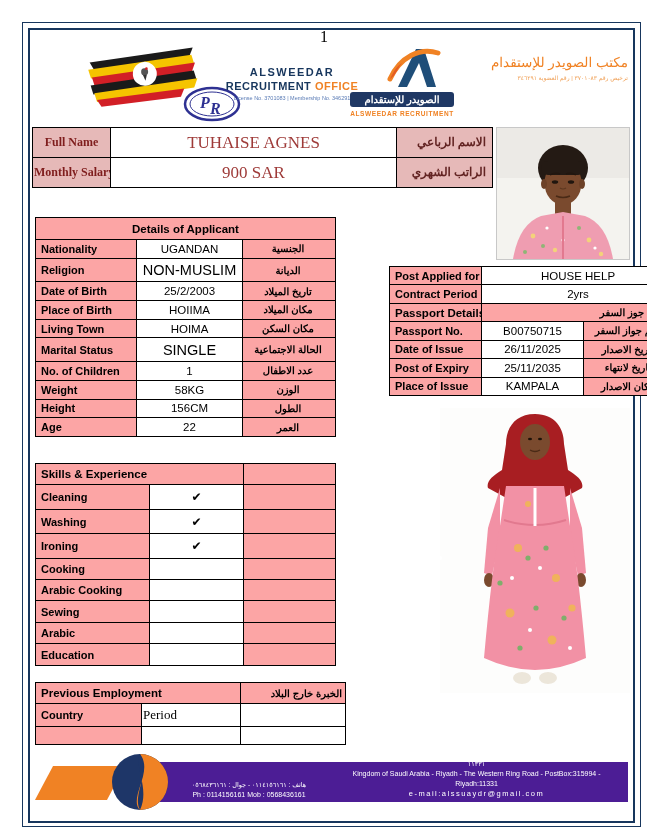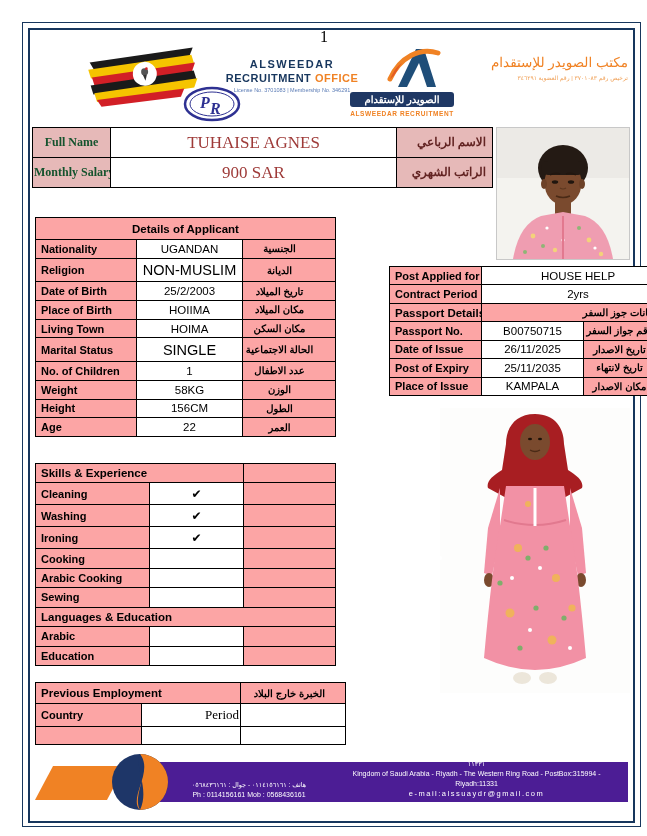--- a/index.html
+++ b/index.html
@@ -6,50 +6,50 @@
   .page{position:relative;width:647px;height:836px;background:#fff;overflow:hidden;
         font-family:"Liberation Sans",sans-serif;color:#000;}
   .border-outer{position:absolute;left:22px;top:22px;width:617px;height:803px;
         border:1px solid #17365d;}
   .border-inner{position:absolute;left:28px;top:28px;width:603px;height:791px;
         border:2px solid #17365d;}
   .abs{position:absolute;}
   
   .page-num{font-family:"Liberation Serif",serif;font-size:16px;}
   .office-block{text-align:center;line-height:1.25;}
-  .office-l1{font-weight:bold;font-size:11px;color:#17365d;letter-spacing:1.5px;}
+  .office-l1{font-weight:bold;font-size:11px;color:#17365d;letter-spacing:1.5px;margin-top:8px;}
   .office-l2{font-weight:bold;font-size:11px;color:#17365d;letter-spacing:.5px;}
   .office-l2 .orange{color:#f08224;}
   .office-lic{font-size:5.5px;color:#5a7bb5;margin-top:1px;}
   .logo-badge{background:#1f3864;color:#fff;border-radius:3px;font-size:10px;
         font-weight:bold;text-align:center;padding:2px 0;direction:rtl;}
   .logo-en{color:#f08224;font-size:6.5px;font-weight:bold;text-align:center;
         letter-spacing:.6px;margin-top:2px;}
   .hdr-ar-title{direction:rtl;text-align:right;font-size:13.5px;font-weight:normal;color:#f08224;}
   .hdr-ar-lic{direction:rtl;text-align:right;font-size:6px;color:#f0a25a;margin-top:4px;}
   
   table{border-collapse:collapse;table-layout:fixed;}
   td{border:1px solid #000;overflow:hidden;white-space:nowrap;}
   .blue{background:#fca5a5;}
   .pink{background:#e6b9b8;}
   .lbl{font-weight:bold;font-size:11px;padding-left:5px;}
   .val{text-align:center;font-size:11.5px;background:#fff;}
   .val.big{font-size:14.5px;}
-  .ar{direction:rtl;text-align:center;font-weight:bold;font-size:10px;padding-right:20px;}
+  .ar{direction:rtl;text-align:center;font-weight:bold;font-size:10px;padding-right:3px;}
   .thead{font-weight:bold;font-size:11.5px;text-align:center;}
   .thead-left{font-weight:bold;font-size:11.5px;text-align:left;padding-left:5px;}
   
   .sum-lbl{font-family:"Liberation Serif",serif;font-weight:bold;font-size:12px;
-        color:#14532d;text-align:center;}
+        color:#7f1d1d;text-align:center;}
   .sum-val{font-family:"Liberation Serif",serif;font-size:17px;color:#9e3a38;
         text-align:center;background:#fff;}
   .sum-ar{font-family:"Liberation Serif",serif;direction:rtl;text-align:right;
         font-weight:bold;font-size:12px;color:#632423;padding-right:6px;}
   .chk{text-align:center;font-size:12px;background:#fff;}
-  .period{font-family:"Liberation Serif",serif;font-size:13px;text-align:right;background:#fff;margin-top:8px;}
+  .period{font-family:"Liberation Serif",serif;font-size:13px;text-align:left;background:#fff;margin-top:8px;}
   
   .photo{border:1px solid #c8c8c8;background:#fbfaf7;}
   
   .fbar{background:#4c1d95;color:#fff;display:flex;align-items:flex-end;}
   .fphone{width:142px;display:flex;flex-direction:column;justify-content:center;
         text-align:center;line-height:1.5;padding:2px 4px 2px 28px;}
   .fdiv{width:1px;background:rgba(255,255,255,.85);margin:4px 0;}
   .faddr{flex:1;display:flex;flex-direction:column;justify-content:center;
         text-align:center;line-height:1.45;padding:2px 6px;}
   .f-ar{font-size:6.5px;direction:rtl;}
@@ -303,23 +303,20 @@
     </tr>
     <tr>
       <td class="blue lbl">Arabic Cooking</td>
       <td class="chk"></td>
       <td class="blue"></td>
     </tr>
     <tr>
       <td class="blue lbl">Sewing</td>
       <td class="chk"></td>
       <td class="blue"></td>
-    </tr>
-    <tr>
-      <td class="blue thead-left" colspan="3">Languages &amp; Education</td>
     </tr>
     <tr>
       <td class="blue lbl">Arabic</td>
       <td class="chk"></td>
       <td class="blue"></td>
     </tr>
     <tr>
       <td class="blue lbl">Education</td>
       <td class="chk"></td>
       <td class="blue"></td>

